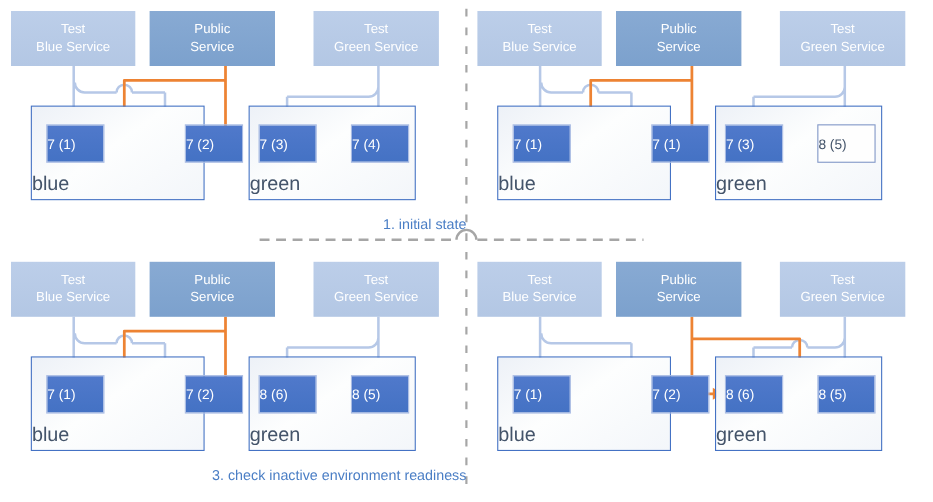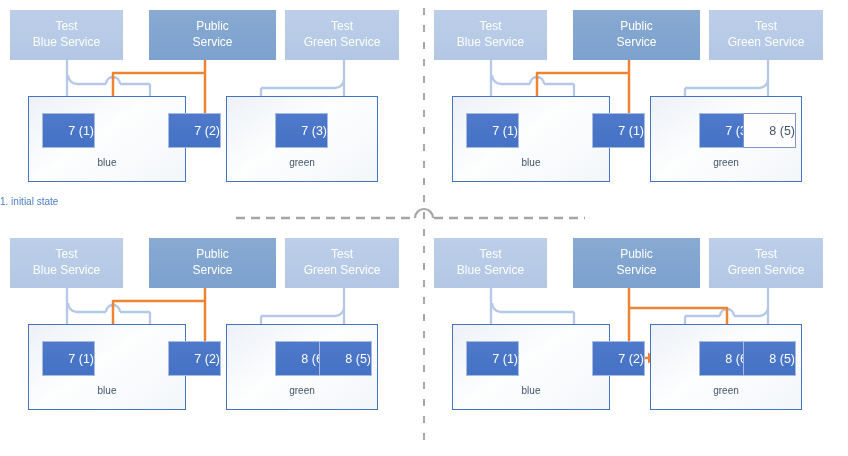--- a/index.html
+++ b/index.html
@@ -7,37 +7,37 @@
          font-family:"Liberation Sans",sans-serif;overflow:hidden;}
   #stage svg{position:absolute;left:0;top:0;}
   .panel{position:absolute;width:424px;height:228px;}
   .panel svg.arrows{position:absolute;left:0;top:0;}
   .service{position:absolute;top:10px;height:50px;color:#fff;
            display:flex;flex-direction:column;align-items:center;justify-content:center;
            font-size:12px;line-height:1.32;text-align:center;}
   .service.light{background:linear-gradient(var(--svc-light,#BCCEE9),#b3c7e4);}
   .service.dark{background:linear-gradient(#88aad3,var(--svc-dark,#7CA1CD));}
   .svc-blue{left:10px;width:113px;}
-  .svc-public{left:149px;width:127px;}
+  .svc-public{left:136px;width:114px;}
   .svc-green{left:285px;width:114px;}
   .env{position:absolute;top:96px;height:86px;border:1.5px solid var(--env-border,#4472C4);
        background:linear-gradient(145deg,#edf1f7,#fdfefe 45%,#f3f6fa);box-sizing:border-box;}
   .env-blue{left:28px;width:158px;}
   .env-green{left:226px;width:152px;}
   .pod{position:absolute;top:16px;width:53px;height:35px;box-sizing:border-box;
        background:linear-gradient(#5079cb,var(--pod-fill,#4472C4));
        border:1.5px solid #a8bbe3;color:#fff;
-       display:flex;align-items:center;justify-content:flex-end;font-size:12.5px;}
+       display:flex;align-items:center;justify-content:flex-start;font-size:12.5px;}
   .pod.outlined{background:#fefefe;border:1.5px solid #8097c7;color:var(--env-label,#44546A);}
   .env-blue .pod-a{left:13px;} .env-blue .pod-b{left:96px;margin-left:43px;}
-  .env-green .pod-a{left:8px;margin-left:40px;} .env-green .pod-b{left:92px;}
-  .env-label{position:absolute;bottom:13px;left:0;right:0;text-align:center;
-             color:var(--env-label,#44546A);font-size:10px;}
-  .caption{position:absolute;top:196px;left:0;right:0;text-align:left;
-           color:var(--caption,#4A7EC5);font-size:10px;}
+  .env-green .pod-a{left:8px;} .env-green .pod-b{left:92px;}
+  .env-label{position:absolute;bottom:3px;left:0;right:0;text-align:left;
+             color:var(--env-label,#44546A);font-size:18px;}
+  .caption{position:absolute;top:196px;left:0;right:0;text-align:right;
+           color:var(--caption,#4A7EC5);font-size:13px;}
 </style>
 </head>
 <body>
 
 <div id="stage">
   <svg id="dividers" width="848" height="456">
       <path d="M424,8 V443" stroke="#A6A6A6" stroke-width="2" fill="none" stroke-dasharray="7 10"></path>
       <path d="M236,218 H414 M434,218 H585" stroke="#A6A6A6" stroke-width="2.4" fill="none" stroke-dasharray="9 6"></path>
       <path d="M415,218 A9,9 0 0 1 433,218" stroke="#A6A6A6" stroke-width="2.2" fill="none"></path>
     </svg>
@@ -72,20 +72,23 @@
       </div>
       <div class="pod pod-b">
         <span>7 (2)</span>
       </div>
       <div class="env-label">blue</div>
     </div>
     <div class="env env-green">
       <div class="pod pod-a">
         <span>7 (3)</span>
       </div>
+      <div class="pod pod-b">
+        <span>7 (4)</span>
+      </div>
       <div class="env-label">green</div>
     </div>
     <div class="caption">1. initial state</div>
   </div>
 
   <div class="panel" style="left: 424px; top: 0px;">
     <svg class="arrows" width="424" height="228">
           <path d="M67,60 V105 M150,84 V105 M150,84 H120 M120,84 A7,7 0 0 0 106,84 M106,84 H77 M77,84 A9,9 0 0 1 68,75" stroke="#B6C8E7" fill="none" stroke-width="2.3" stroke-linejoin="round"></path>
           <polygon points="67,111 61,102 73,102" fill="#B6C8E7"></polygon>
           <polygon points="150,111 144,102 156,102" fill="#B6C8E7"></polygon>
@@ -163,20 +166,21 @@
     </div>
     <div class="env env-green">
       <div class="pod pod-a">
         <span>8 (6)</span>
       </div>
       <div class="pod pod-b">
         <span>8 (5)</span>
       </div>
       <div class="env-label">green</div>
     </div>
+    <div class="caption">3. check inactive environment readiness</div>
   </div>
 
   <div class="panel" style="left: 424px; top: 228px;">
     <svg class="arrows" width="424" height="228">
           <path d="M67,60 V105 M150,84 V105 M150,84 H77 M77,84 A9,9 0 0 1 68,75" stroke="#B6C8E7" fill="none" stroke-width="2.3" stroke-linejoin="round"></path>
           <polygon points="67,111 61,102 73,102" fill="#B6C8E7"></polygon>
           <polygon points="150,111 144,102 156,102" fill="#B6C8E7"></polygon>
           <path d="M344,60 V105 M261,88 V105 M261,88 H296 M296,88 A7,7 0 0 1 310,88 M310,88 H335 M335,88 A9,9 0 0 0 344,79" stroke="#B6C8E7" fill="none" stroke-width="2.3" stroke-linejoin="round"></path>
           <polygon points="261,111 255,102 267,102" fill="#B6C8E7"></polygon>
           <polygon points="344,111 338,102 350,102" fill="#B6C8E7"></polygon>

